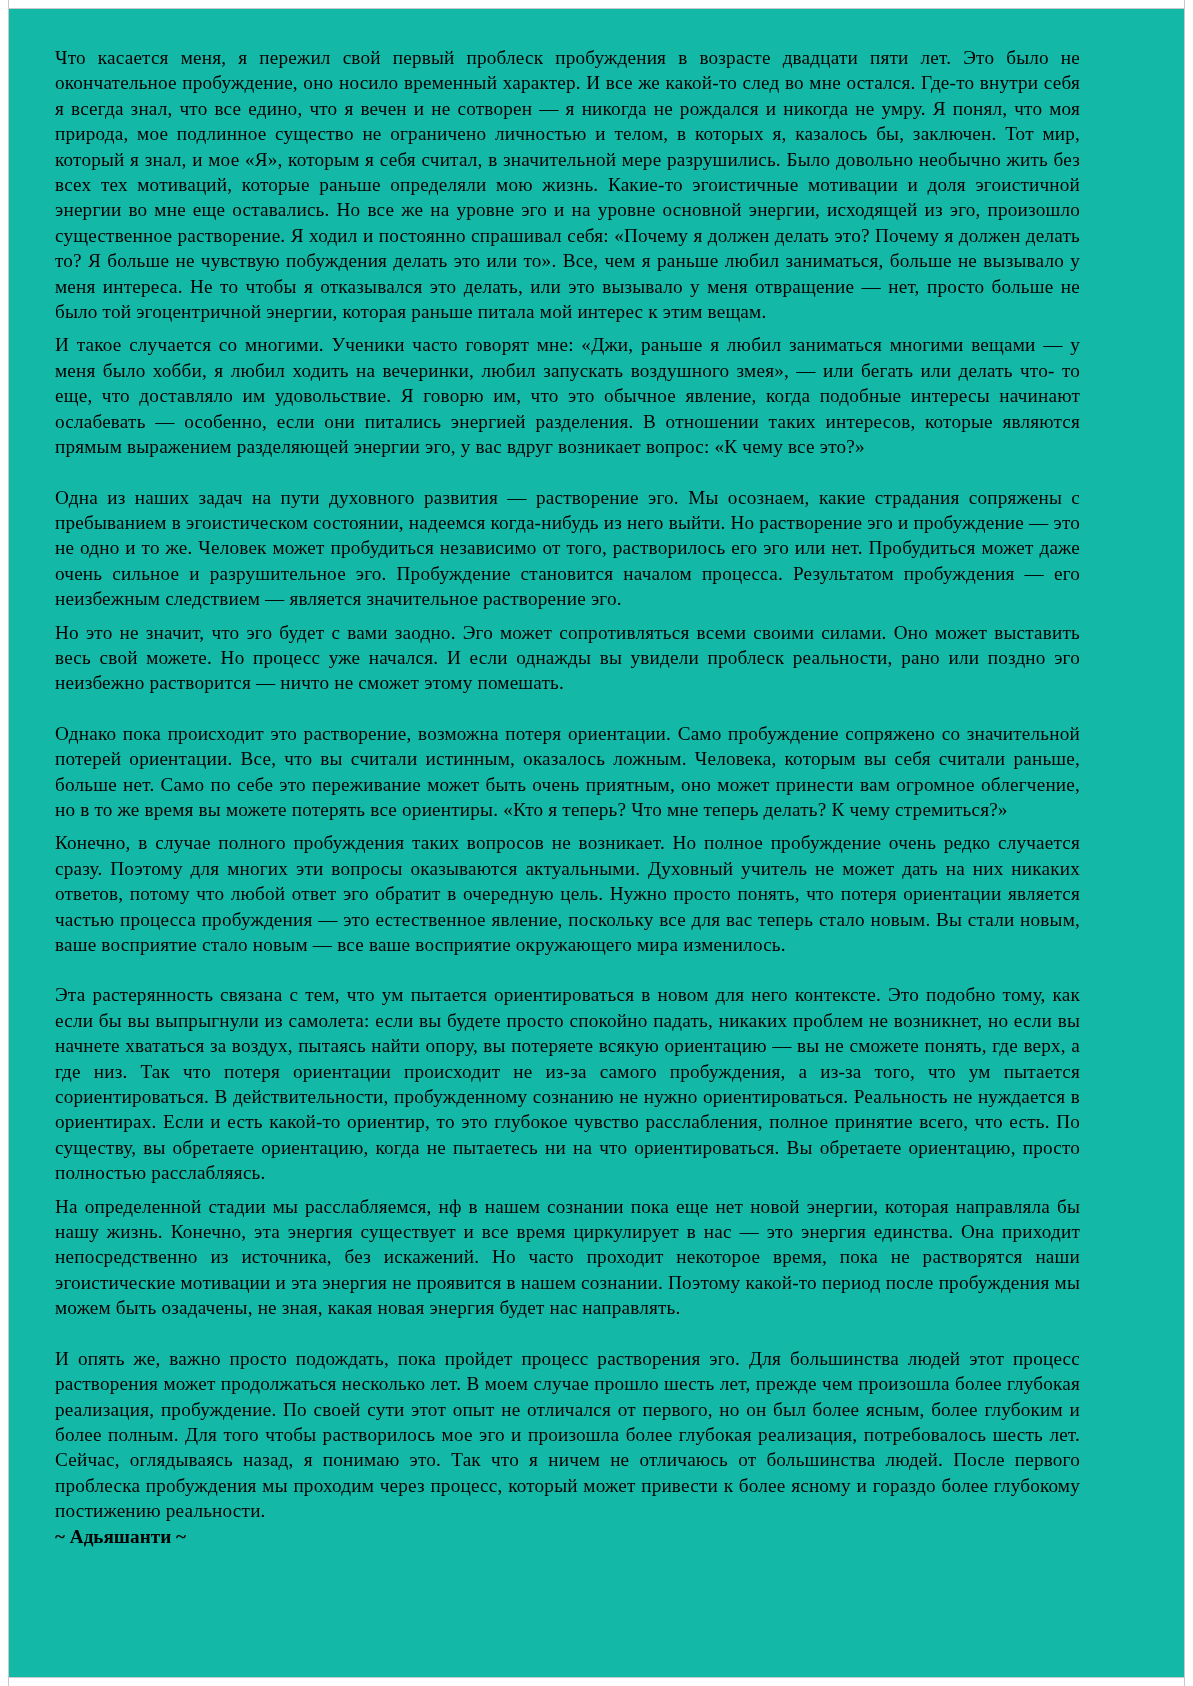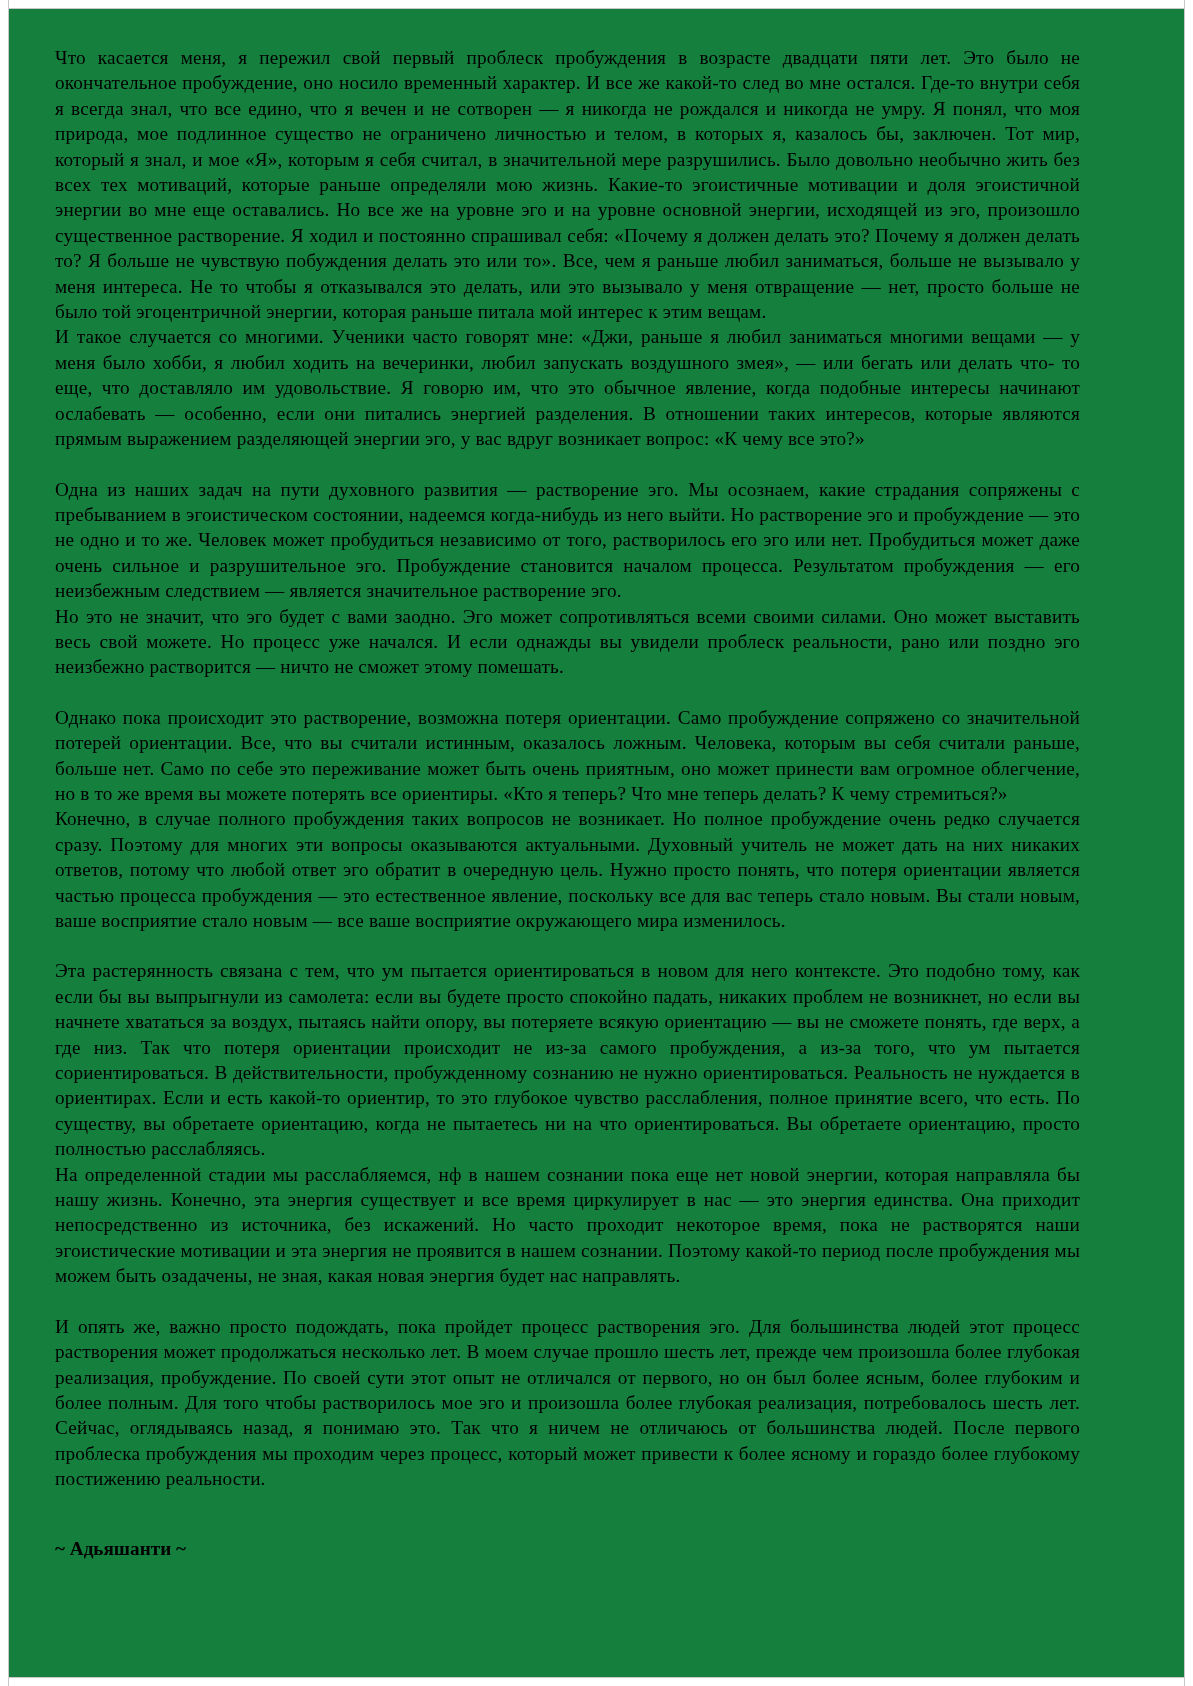--- a/index.html
+++ b/index.html
@@ -8,21 +8,21 @@
     background: #ffffff;
   }
   body {
     font-family: "Liberation Serif", "DejaVu Serif", serif;
   }
   .page {
     position: relative;
     width: 1193px;
     height: 1686px;
     box-sizing: border-box;
-    background: #15803d;
+    background: #14b8a6;
     overflow: hidden;
   }
   .page-border-top,
   .page-border-bottom {
     position: absolute;
     left: 0;
     right: 0;
     height: 8px;
     background: #ffffff;
   }
@@ -48,27 +48,26 @@
   .para {
     font-size: 19.2px;
     line-height: 25.4px;
     color: #000000;
     text-align: justify;
     text-justify: inter-word;
     margin: 0;
     letter-spacing: 0.01em;
   }
   .para + .para {
-    margin-top: 0;
+    margin-top: 8px;
   }
   .gap {
     height: 25px;
   }
   .signature {
-    margin-top: 44px;
     font-size: 19.2px;
     line-height: 25.4px;
     font-weight: bold;
     color: #000000;
   }
 </style>
 </head>
 <body>
 
 <div class="page">

